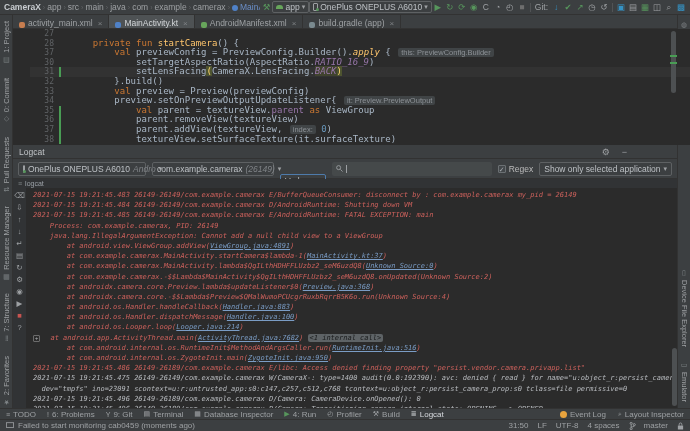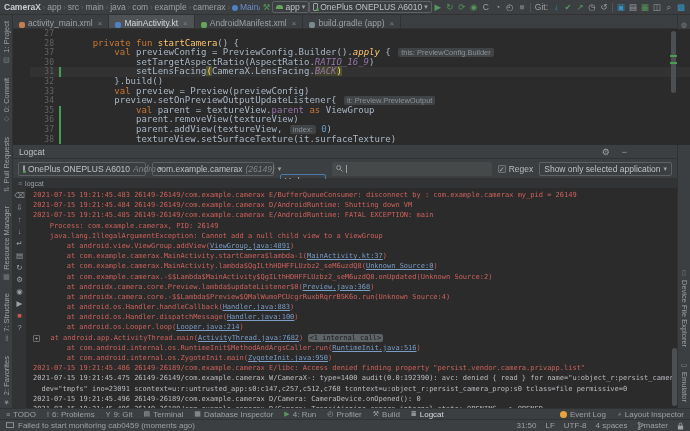--- a/index.html
+++ b/index.html
@@ -85,21 +85,21 @@
                border-radius:2px; padding:0 4px; }
   .cbox { width:8px; height:8px; background:#43474a; border:1px solid #6b7073; border-radius:1px;
           color:#a7acb0; font-size:7px; line-height:7px; text-align:center; }
   .lc-subtab { height:9px; flex:none; display:flex; align-items:center; gap:3px; padding-left:5px;
                background:#313335; color:#9aa0a6; font-size:7px; }
   .lc-body { flex:1; display:flex; overflow:hidden; position:relative; background:#2b2b2b; }
   .lc-rail { width:13px; flex:none; background:#313335; display:flex; flex-direction:column; align-items:center;
              gap:3px; padding-top:3px; font-size:7.5px; color:#9da0a3; }
   .lc-log { flex:1; overflow:hidden; font-family:"DejaVu Sans Mono", monospace; font-size:7px;
             line-height:10.2px; white-space:pre; padding:2px 0 0 7px; }
-  .ll { height:10.2px; }
+  .ll { height:10.2px;font-style:italic; }
   .le { color:#cd615c; }
   .lw { color:#b9bcc0; }
   .llink { color:#7a9cc5; text-decoration:underline; }
   .lchip { background:#5e6366; color:#17191a; border-radius:2px; padding:0 2px; }
   .lfold { display:inline-block; width:7px; height:7px; border:1px solid #6b6b6b; color:#b0b3b6;
            font-size:6px; line-height:5px; text-align:center; border-radius:1px; margin-right:2px;
            font-family:"Liberation Sans",sans-serif; }
   .lc-scroll { position:absolute; right:0; bottom:2px; width:5px; height:58px; background:#4d5052; border-radius:3px; }
 
   
@@ -446,21 +446,21 @@
     <svg width="8" height="7" viewBox="0 0 10 8">
       <rect x="0.5" y="0.5" width="9" height="6" fill="none" stroke="#9da0a3" stroke-width="1"></rect>
     </svg>
     <span>Failed to start monitoring cab0459 (moments ago)</span>
   </div>
   <div class="sbr">
     <span>31:50</span>
     <span>LF</span>
     <span>UTF-8</span>
     <span>4 spaces</span>
-    <span style="display:flex;align-items:center;gap:0">
+    <span style="display:flex;align-items:center;gap:8px">
       <svg width="7" height="8" viewBox="0 0 7 9">
         <circle cx="2" cy="1.5" r="1.2" fill="none" stroke="#9da0a3"></circle>
         <circle cx="2" cy="7.5" r="1.2" fill="none" stroke="#9da0a3"></circle>
         <circle cx="5.5" cy="3" r="1.2" fill="none" stroke="#9da0a3"></circle>
         <path d="M2 3 L2 6 M5.5 4.2 C5.5 6 2 5 2 6" fill="none" stroke="#9da0a3"></path>
       </svg>
       <span>master</span>
     </span>
     <svg width="7" height="8" viewBox="0 0 8 9">
       <rect x="1" y="4" width="6" height="4.5" fill="#9da0a3"></rect>

